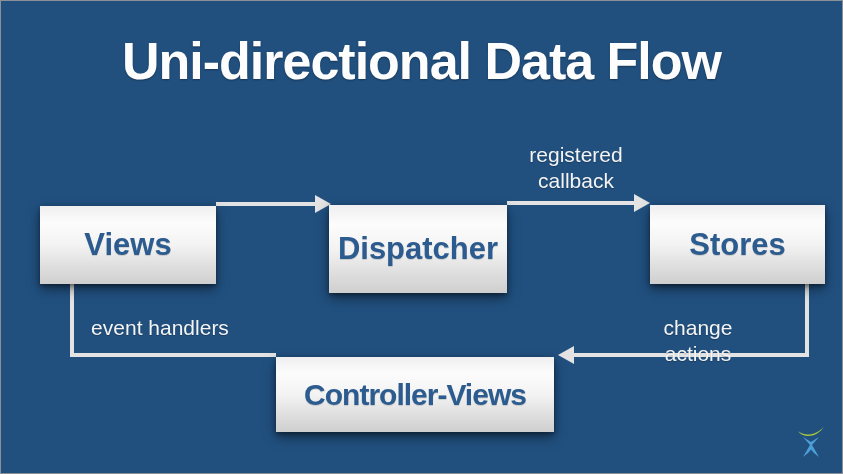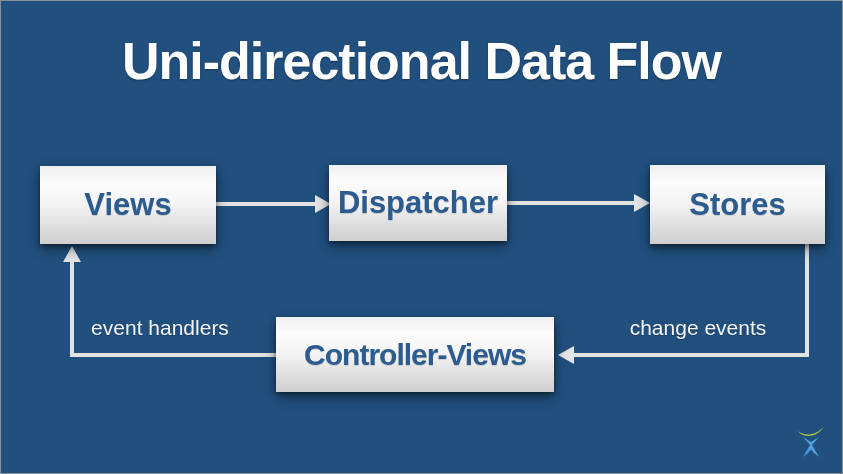--- a/index.html
+++ b/index.html
@@ -29,23 +29,24 @@
     position: absolute;
     display: flex;
     align-items: center;
     justify-content: center;
     background: linear-gradient(180deg, #EFEFEF 0%, #FCFCFC 22%, #F3F3F3 50%, #DEDEDE 78%, #CFCFCF 100%);
     box-shadow: 0 5px 12px rgba(0,0,0,0.45), 0 2px 4px rgba(0,0,0,0.35);
     color: #2B5B8F;
     font-weight: bold;
     font-size: 31px;
     text-shadow: 0 1px 1px rgba(0,0,0,0.15);
+    margin-top: 40px;
   }
   .node-views      { left: 39px;  top: 165px; width: 176px; height: 78px; }
-  .node-dispatcher { left: 328px; top: 164px; width: 178px; height: 76px; }
+  .node-dispatcher { left: 328px; top: 164px; width: 178px; height: 88px; }
   .node-stores     { left: 649px; top: 164px; width: 175px; height: 79px; }
   .node-controller { left: 275px; top: 316px; width: 278px; height: 75px;
                      font-size: 30px; letter-spacing: -1px; }
   .edge-label {
     position: absolute;
     color: #F4F4F4;
     font-size: 21px;
     text-align: center;
     line-height: 1.25;
     text-shadow: 0 1px 1px rgba(0,0,0,0.25);
@@ -102,21 +103,22 @@
   <div class="node node-dispatcher">
     <span>Dispatcher</span>
   </div>
   <div class="node node-controller">
     <span>Controller-Views</span>
   </div>
   <div class="node node-stores">
     <span>Stores</span>
   </div>
 
-  <div class="edge-label label-change">change events</div>
+  <div class="edge-label label-registered">registered callback</div>
+  <div class="edge-label label-change">change actions</div>
   <div class="edge-label label-handlers">event handlers</div>
 
   <svg class="logo" viewBox="0 0 30 40" xmlns="http://www.w3.org/2000/svg">
     <path d="M2,9 C8,14.5 20,14 28,4.5 C21,16 7,16.5 2,9 Z" fill="#A6C93B"></path>
     <path d="M7,15 L14,23 L10.5,29 L7,35 L12,31 L15,27.5 L18,31 L23,35 L19.5,29 L16,23 L23,15 L15,20 Z" fill="#4E9FD9"></path>
   </svg>
 
 </div>
 
 </body></html>

